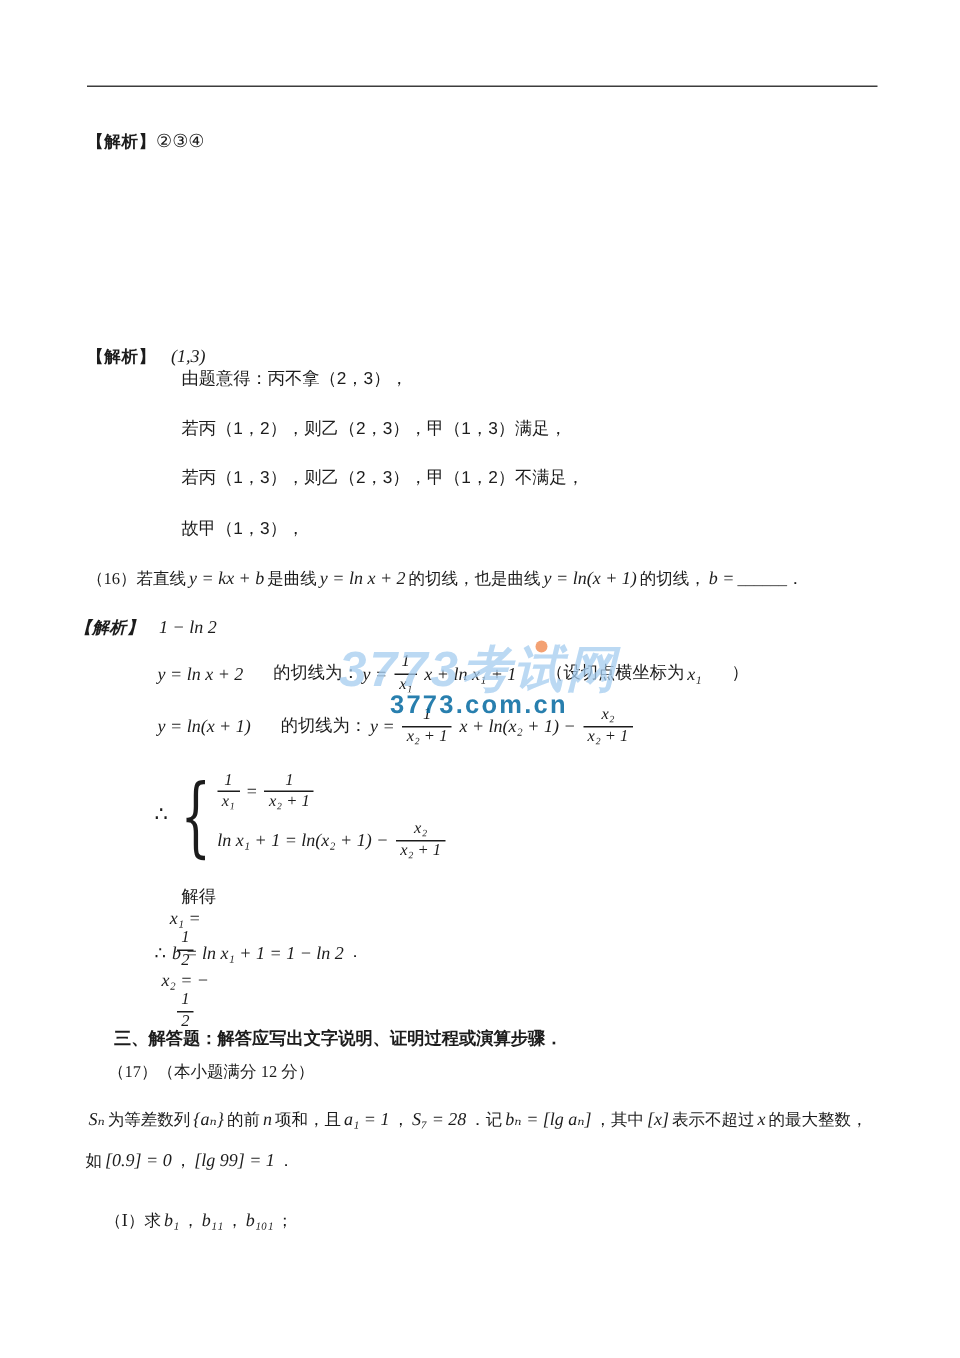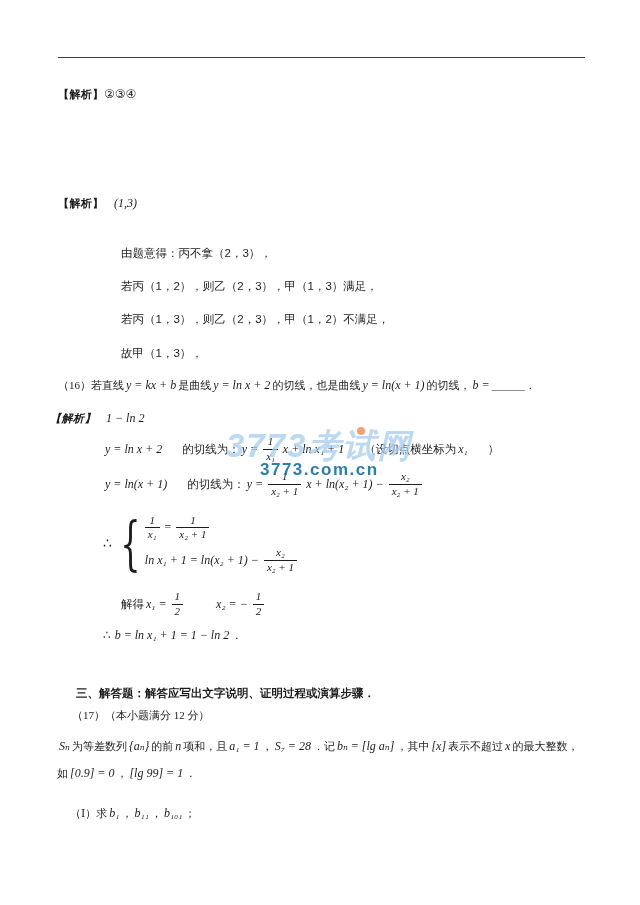--- a/index.html
+++ b/index.html
@@ -48,21 +48,21 @@
 
   <div class="wm-logo" style="color: rgb(165, 205, 240);">3773考试网</div>
   <div class="wm-dot" style="background: rgb(240, 138, 80);"></div>
   <div class="wm-url" style="color: #0369a1;">3773.com.cn</div>
 
   <div class="abs" style="left:58px;top:87px;">
     <span class="lbl">【解析】</span><span class="sans" style="font-size:12px;">②③④</span>
   </div>
 
 
-  <div class="abs" style="left:58px;top:196px;">
+  <div class="abs" style="left:58px;top:230px;">
     <span class="lbl">【解析】</span><span class="ans m">(1,3)</span>
   </div>
   <div class="abs step" style="left:103px;top:246px;">由题意得：丙不拿（2，3），</div>
   <div class="abs step" style="left:103px;top:279px;">若丙（1，2），则乙（2，3），甲（1，3）满足，</div>
   <div class="abs step" style="left:103px;top:312px;">若丙（1，3），则乙（2，3），甲（1，2）不满足，</div>
   <div class="abs step" style="left:103px;top:346px;">故甲（1，3），</div>
 
   <div class="abs" style="left:58px;top:378px;">
     <span>（16）若直线</span><span class="m">y = kx + b</span><span>是曲线</span><span class="m">y = ln x + 2</span><span>的切线，也是曲线</span><span class="m">y = ln(x + 1)</span><span>的切线，</span><span class="m">b =</span><span class="blank">______</span><span>．</span>
   </div>
@@ -118,21 +118,21 @@
       <span class="sysrow">
         <span class="m" style="margin-left:0;">ln x₁ + 1 = ln(x₂ + 1) −</span>
         <span class="frac">
             <span class="num">x₂</span>
             <span class="den">x₂ + 1</span>
           </span>
       </span>
     </span>
   </div>
 
-  <div class="abs mathline" style="left:103px;top:591px;">
+  <div class="abs mathline" style="left:103px;top:591px;flex-direction:column;">
     <span class="step">解得</span>
     <span class="m">x₁ =</span>
     <span class="frac">
         <span class="num">1</span>
         <span class="den">2</span>
       </span>
     <span class="spacer28"></span>
     <span class="m">x₂ = −</span>
     <span class="frac">
         <span class="num">1</span>

